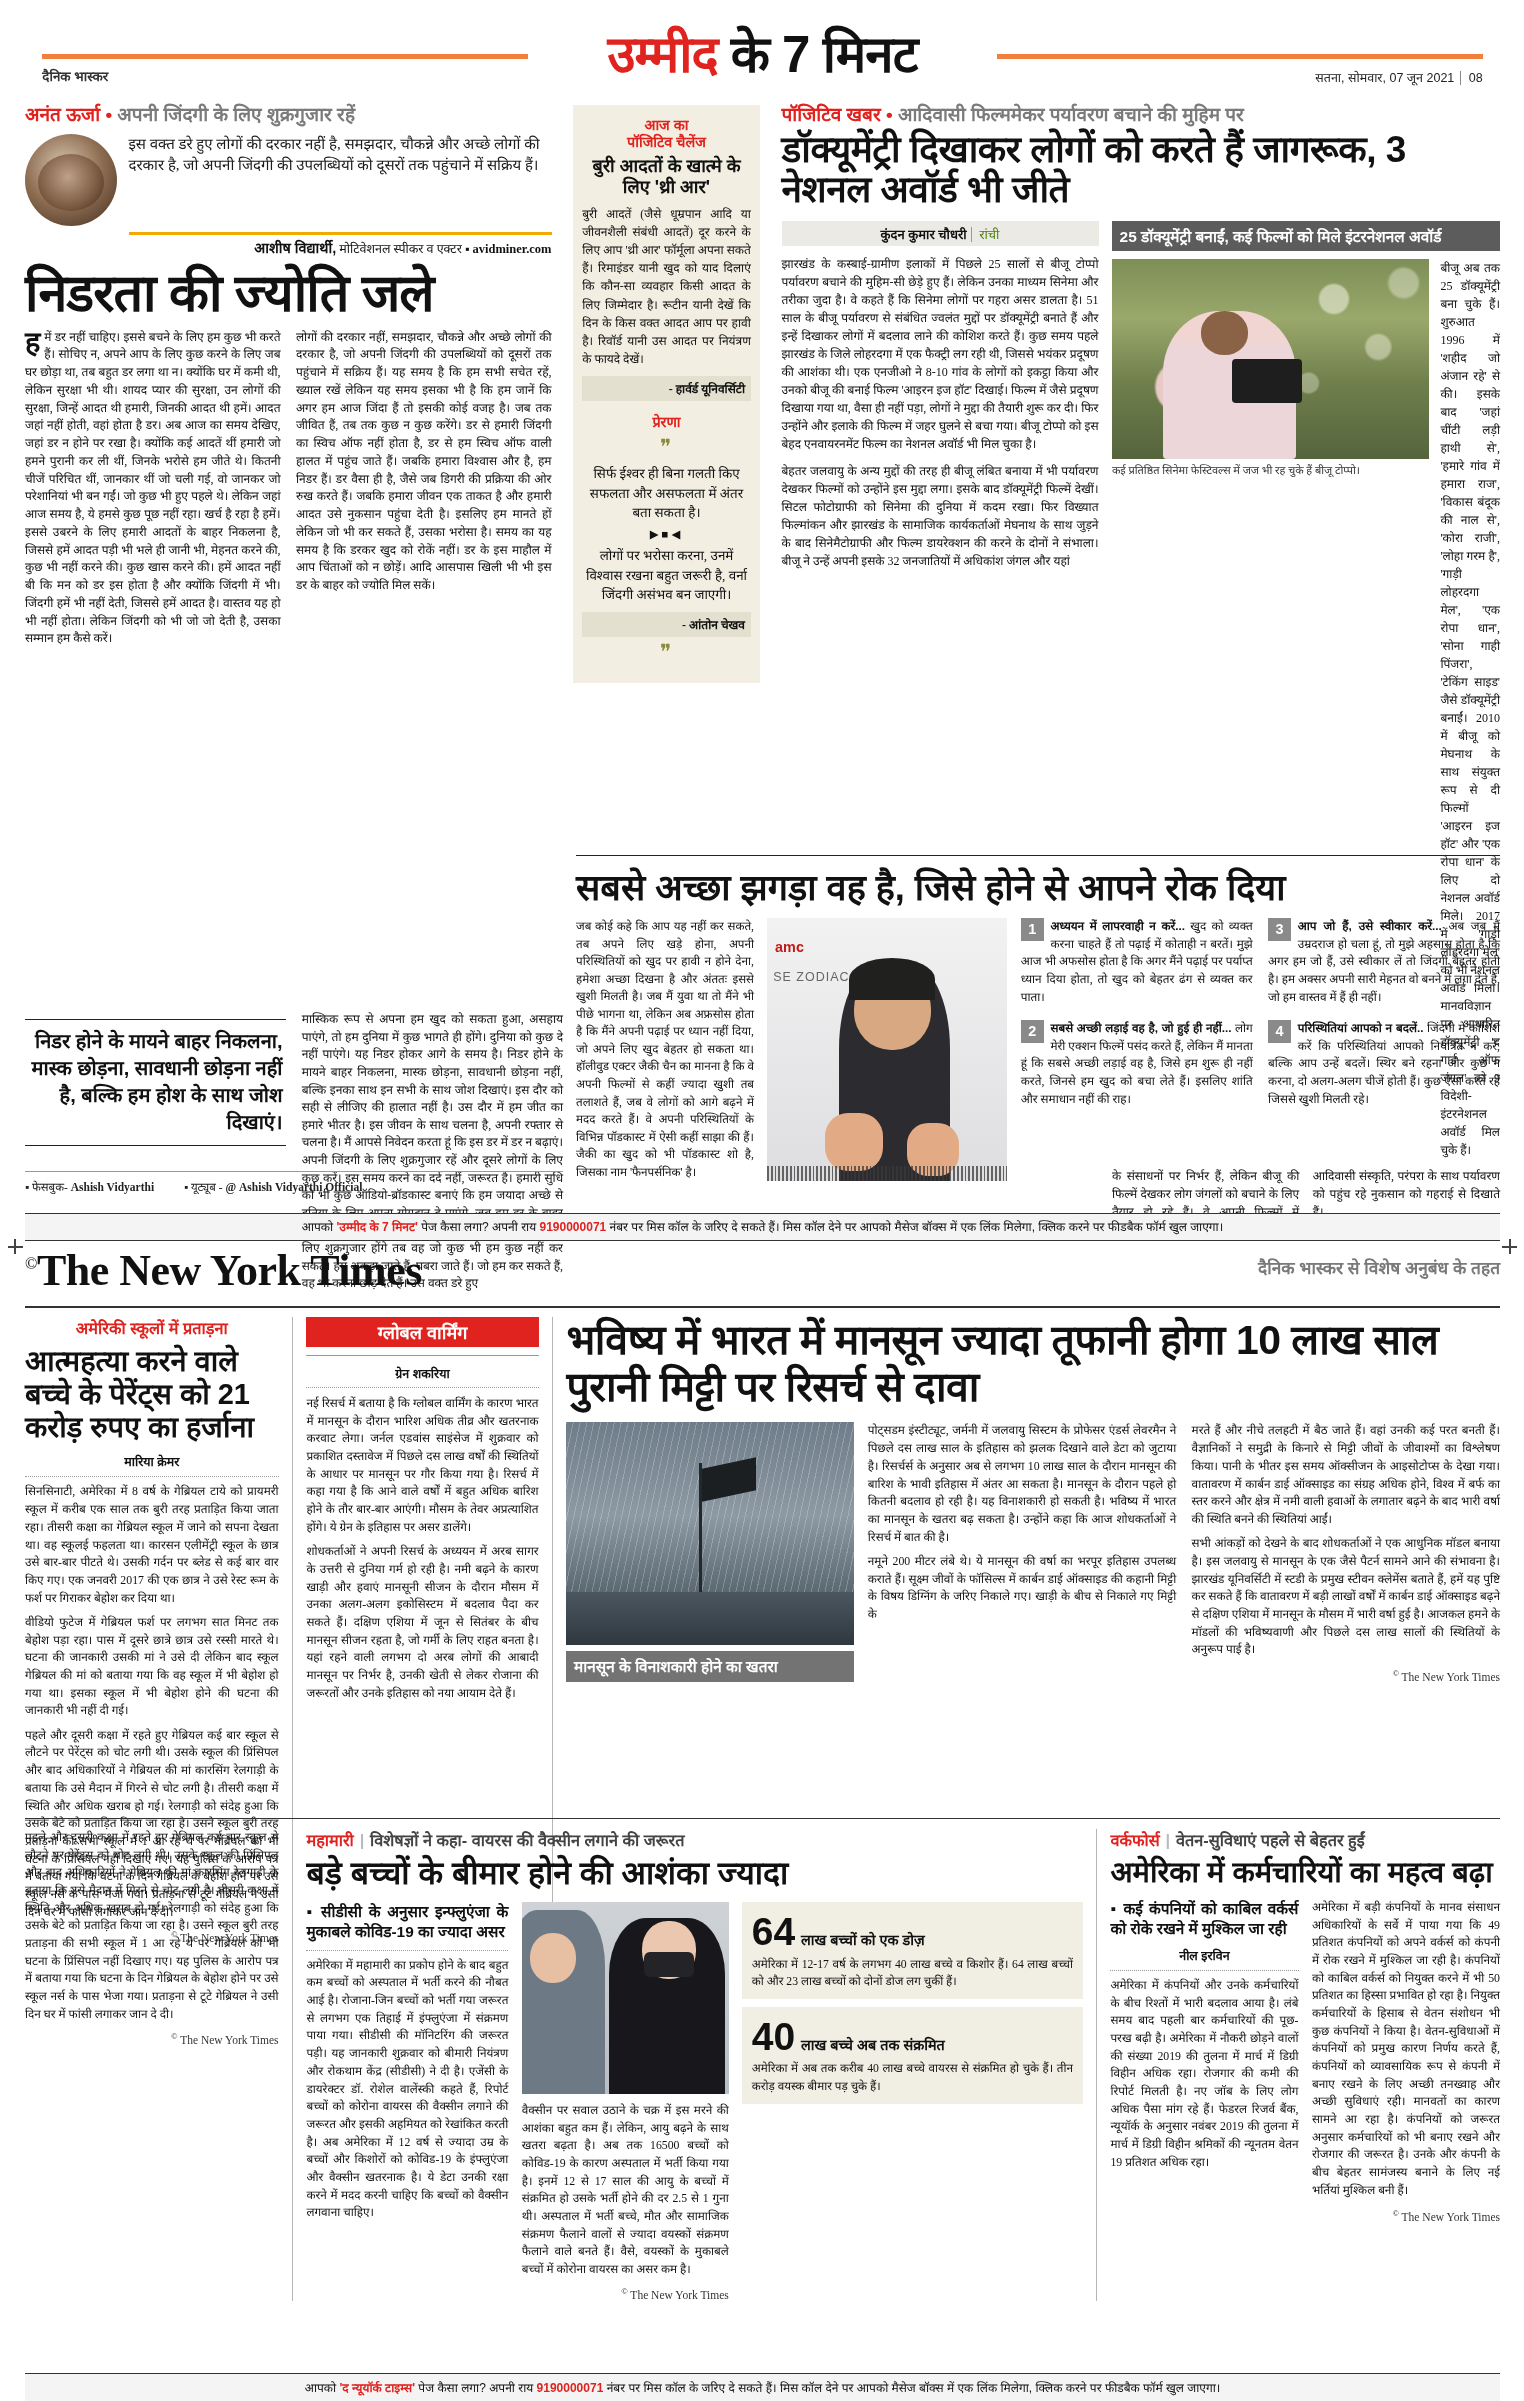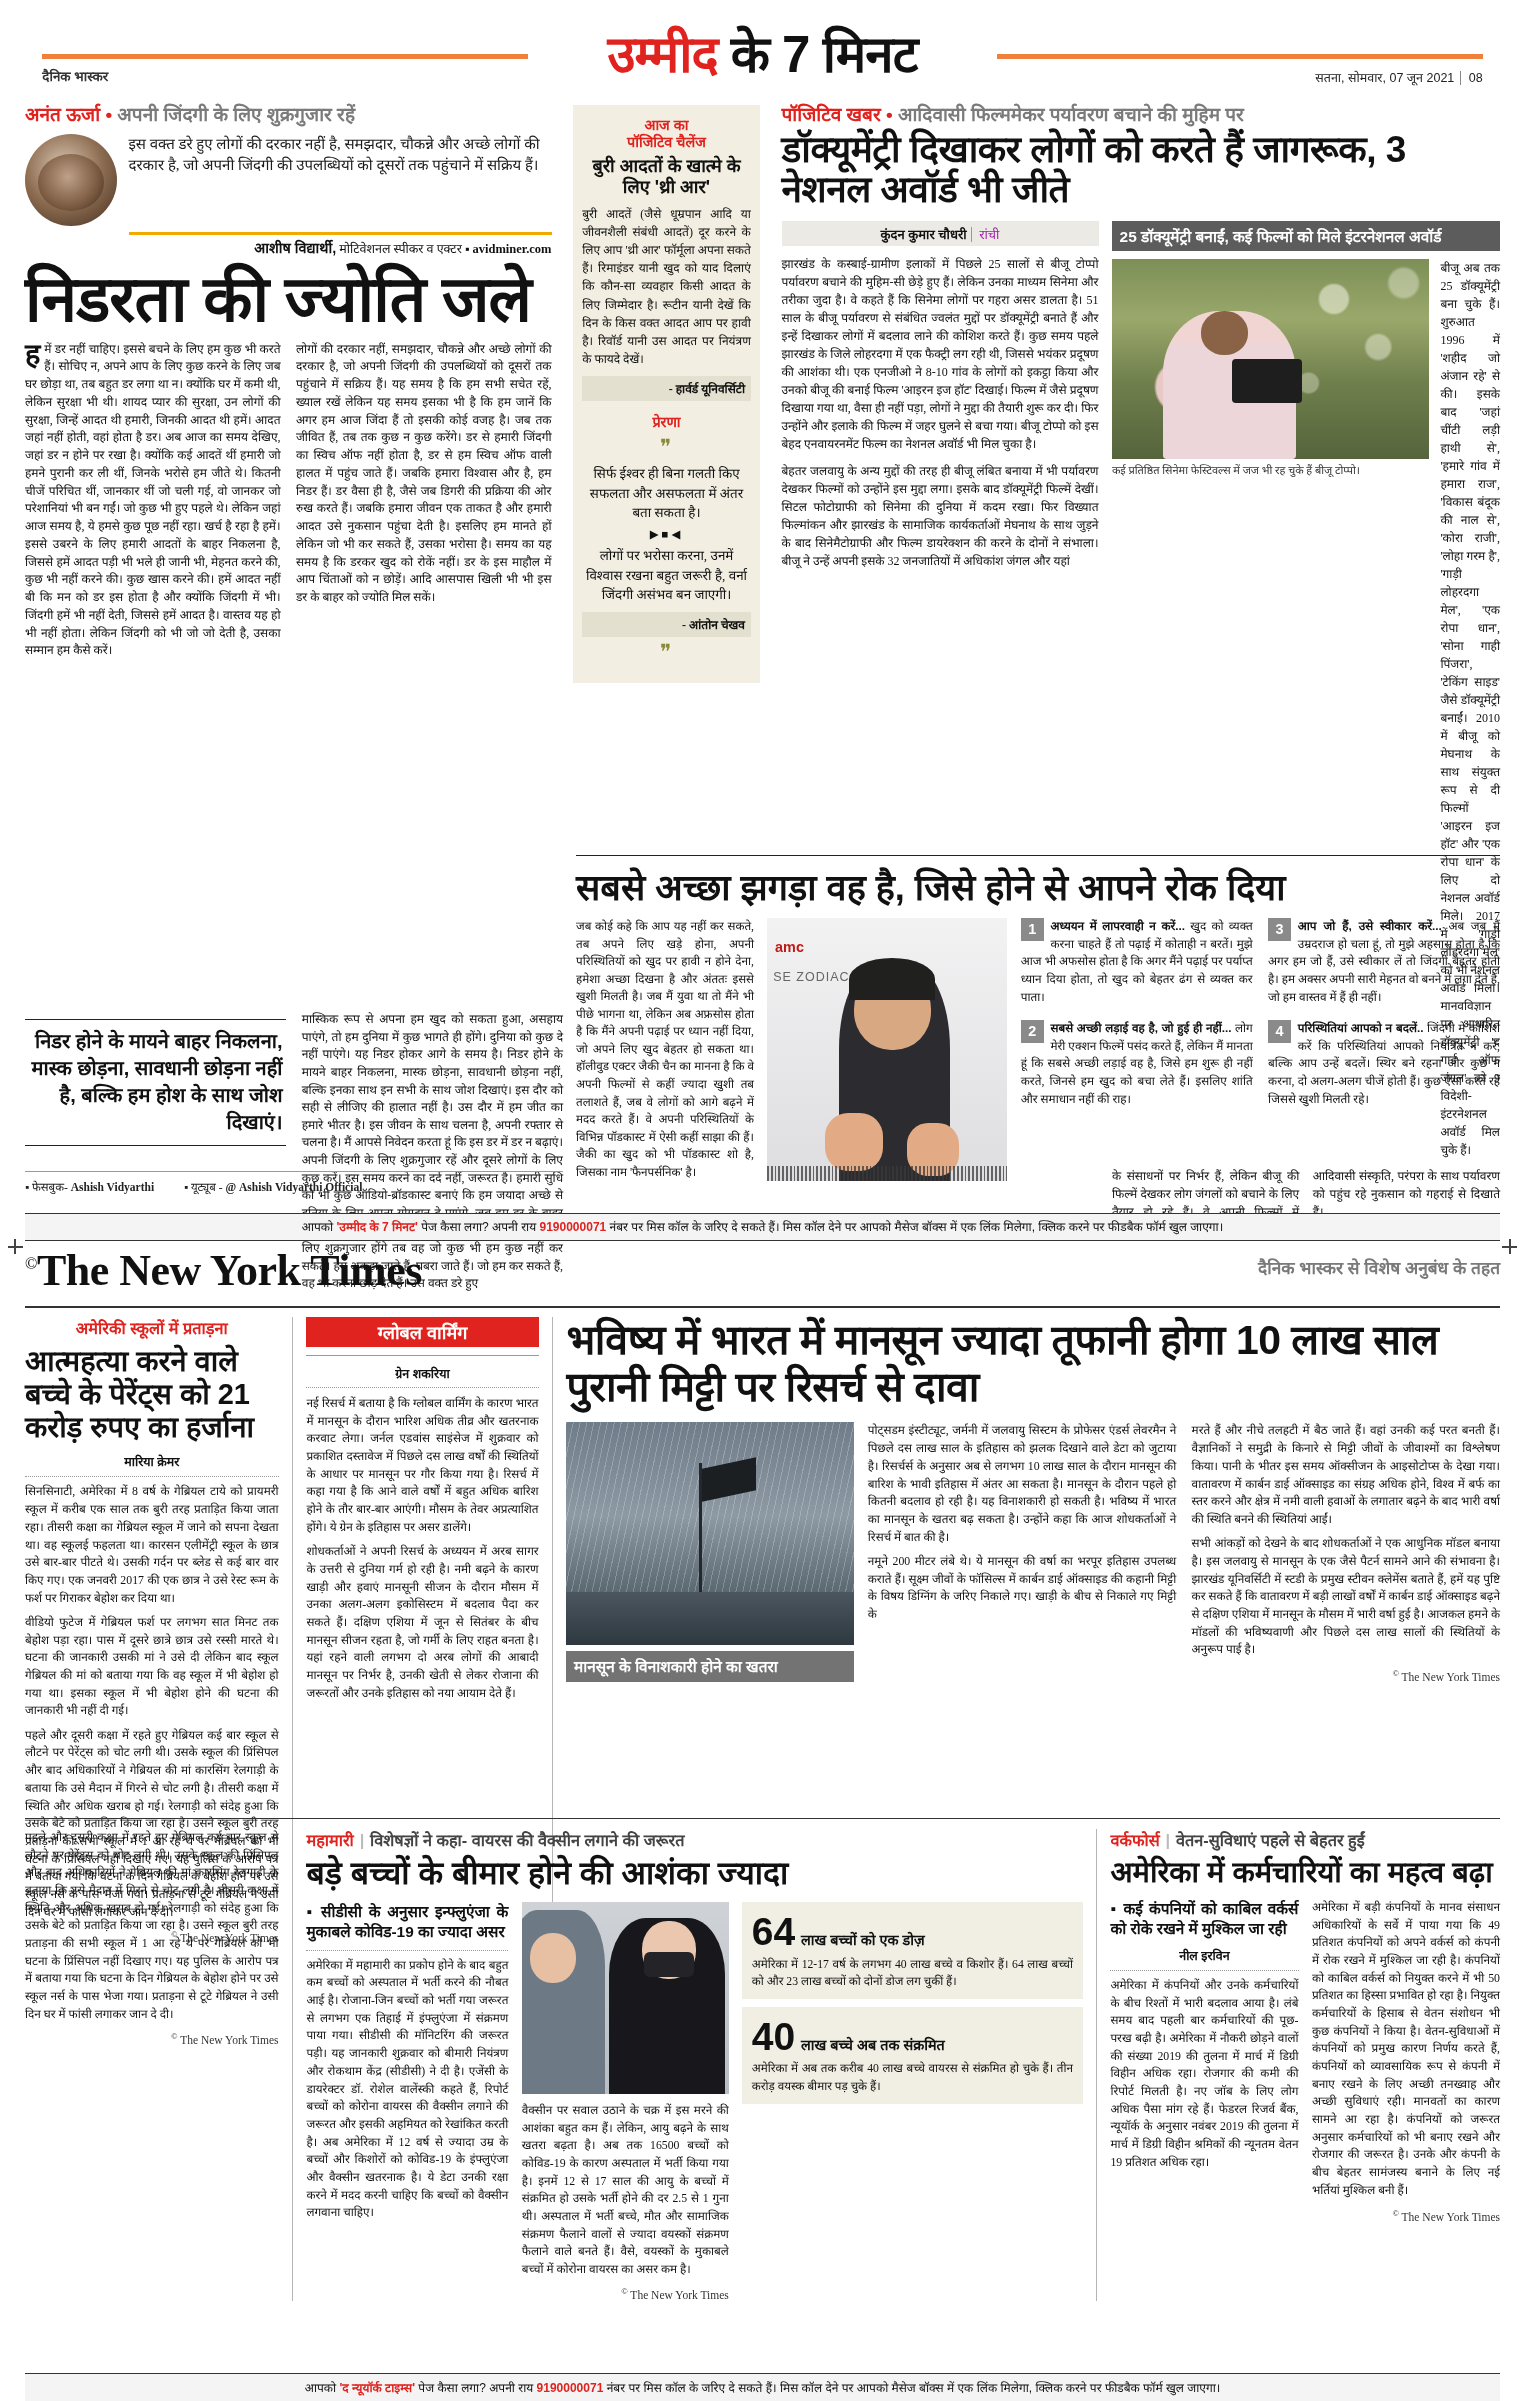--- a/index.html
+++ b/index.html
@@ -63,21 +63,21 @@
     border-radius:50%; background: radial-gradient(circle at 45% 40%, #bda188 0%, #7c5b42 60%, #3a2719 100%);
   }
   .au-quote { font-size: 15px; line-height: 1.42; color:#1a1a1a; }
   .au-underline { height:2.9px; background:#f2a900; margin: 5.8px 0 3.8px 104px; }
   .au-by { text-align:right; font-size: 12.5px; }
   .au-by b { font-family:"Liberation Sans",sans-serif; font-size:14.4px; }
   .au-by .site { font-family:"Liberation Serif",serif; font-weight:bold; }
 
   .big-head {
     font-family:"Liberation Sans",sans-serif;
-    font-size: 64px; font-weight: bold; line-height: 1.0;
+    font-size: 52px; font-weight: bold; line-height: 1.0;
     margin: 9.6px 0 9.6px; letter-spacing:-1px;
   }
   .dropcap::first-letter {
     font-family:"Liberation Sans",sans-serif; font-weight:bold;
     font-size: 29px; float:left; line-height: 0.92; padding-right: 3.8px;
   }
 
   .pull-quote {
     border-top: 1.9px solid #222; border-bottom: 1.9px solid #222;
     margin: 7.7px 0 9.6px; padding: 8.6px 3.8px;
@@ -94,21 +94,21 @@
   .panel-src { background:#e3e0cf; text-align:right; font-size:12px; font-weight:bold; padding:3.8px 5.8px; margin-top:7.7px; }
   .quote-marks { text-align:center; color:#8a8a3a; font-size:21px; line-height:1; letter-spacing:1.9px; margin:5.8px 0; }
   .panel-quote { text-align:center; font-size:13.4px; line-height:1.45; }
   .divider-glyph { text-align:center; font-size:11.5px; letter-spacing:2.9px; margin:4.8px 0; }
 
   
   .pk-head { font-family:"Liberation Sans",sans-serif; font-weight:bold; font-size:37px; line-height:1.07; margin-top:3.8px; letter-spacing:-0.5px;}
   .pk-body { display:flex; gap:13.4px; margin-top:11.5px; }
   .pk-left { width: 317px; }
   .pk-byline { background:#eceae4; text-align:center; font-family:"Liberation Sans",sans-serif; font-weight:bold; font-size:13px; padding:3.8px; }
-  .pk-byline .place { font-weight:normal; color:#a21caf; border-left:1px solid #999; padding-left:6.7px; margin-left:4.8px; }
+  .pk-byline .place { font-weight:normal; color:#4d7c0f; border-left:1px solid #999; padding-left:6.7px; margin-left:4.8px; }
   .pk-text { font-size:12px; line-height:1.5; text-align:justify; margin-top:8.6px; }
   .pk-right { flex:1; }
   .photo-cap-bar { background:#5c5c5c; color:#fff; font-family:"Liberation Sans",sans-serif; font-weight:bold; font-size:15.4px; padding:4.8px 7.7px; }
   .photo-main {
     height: 200px;
     background:
       radial-gradient(circle at 22% 64%, #e8c9c6 0 9%, rgba(0,0,0,0) 10%),
       linear-gradient(180deg,#7d8f57 0%, #9aa86b 30%, #6f7f4c 62%, #55643c 100%);
     position:relative; overflow:hidden;
   }

